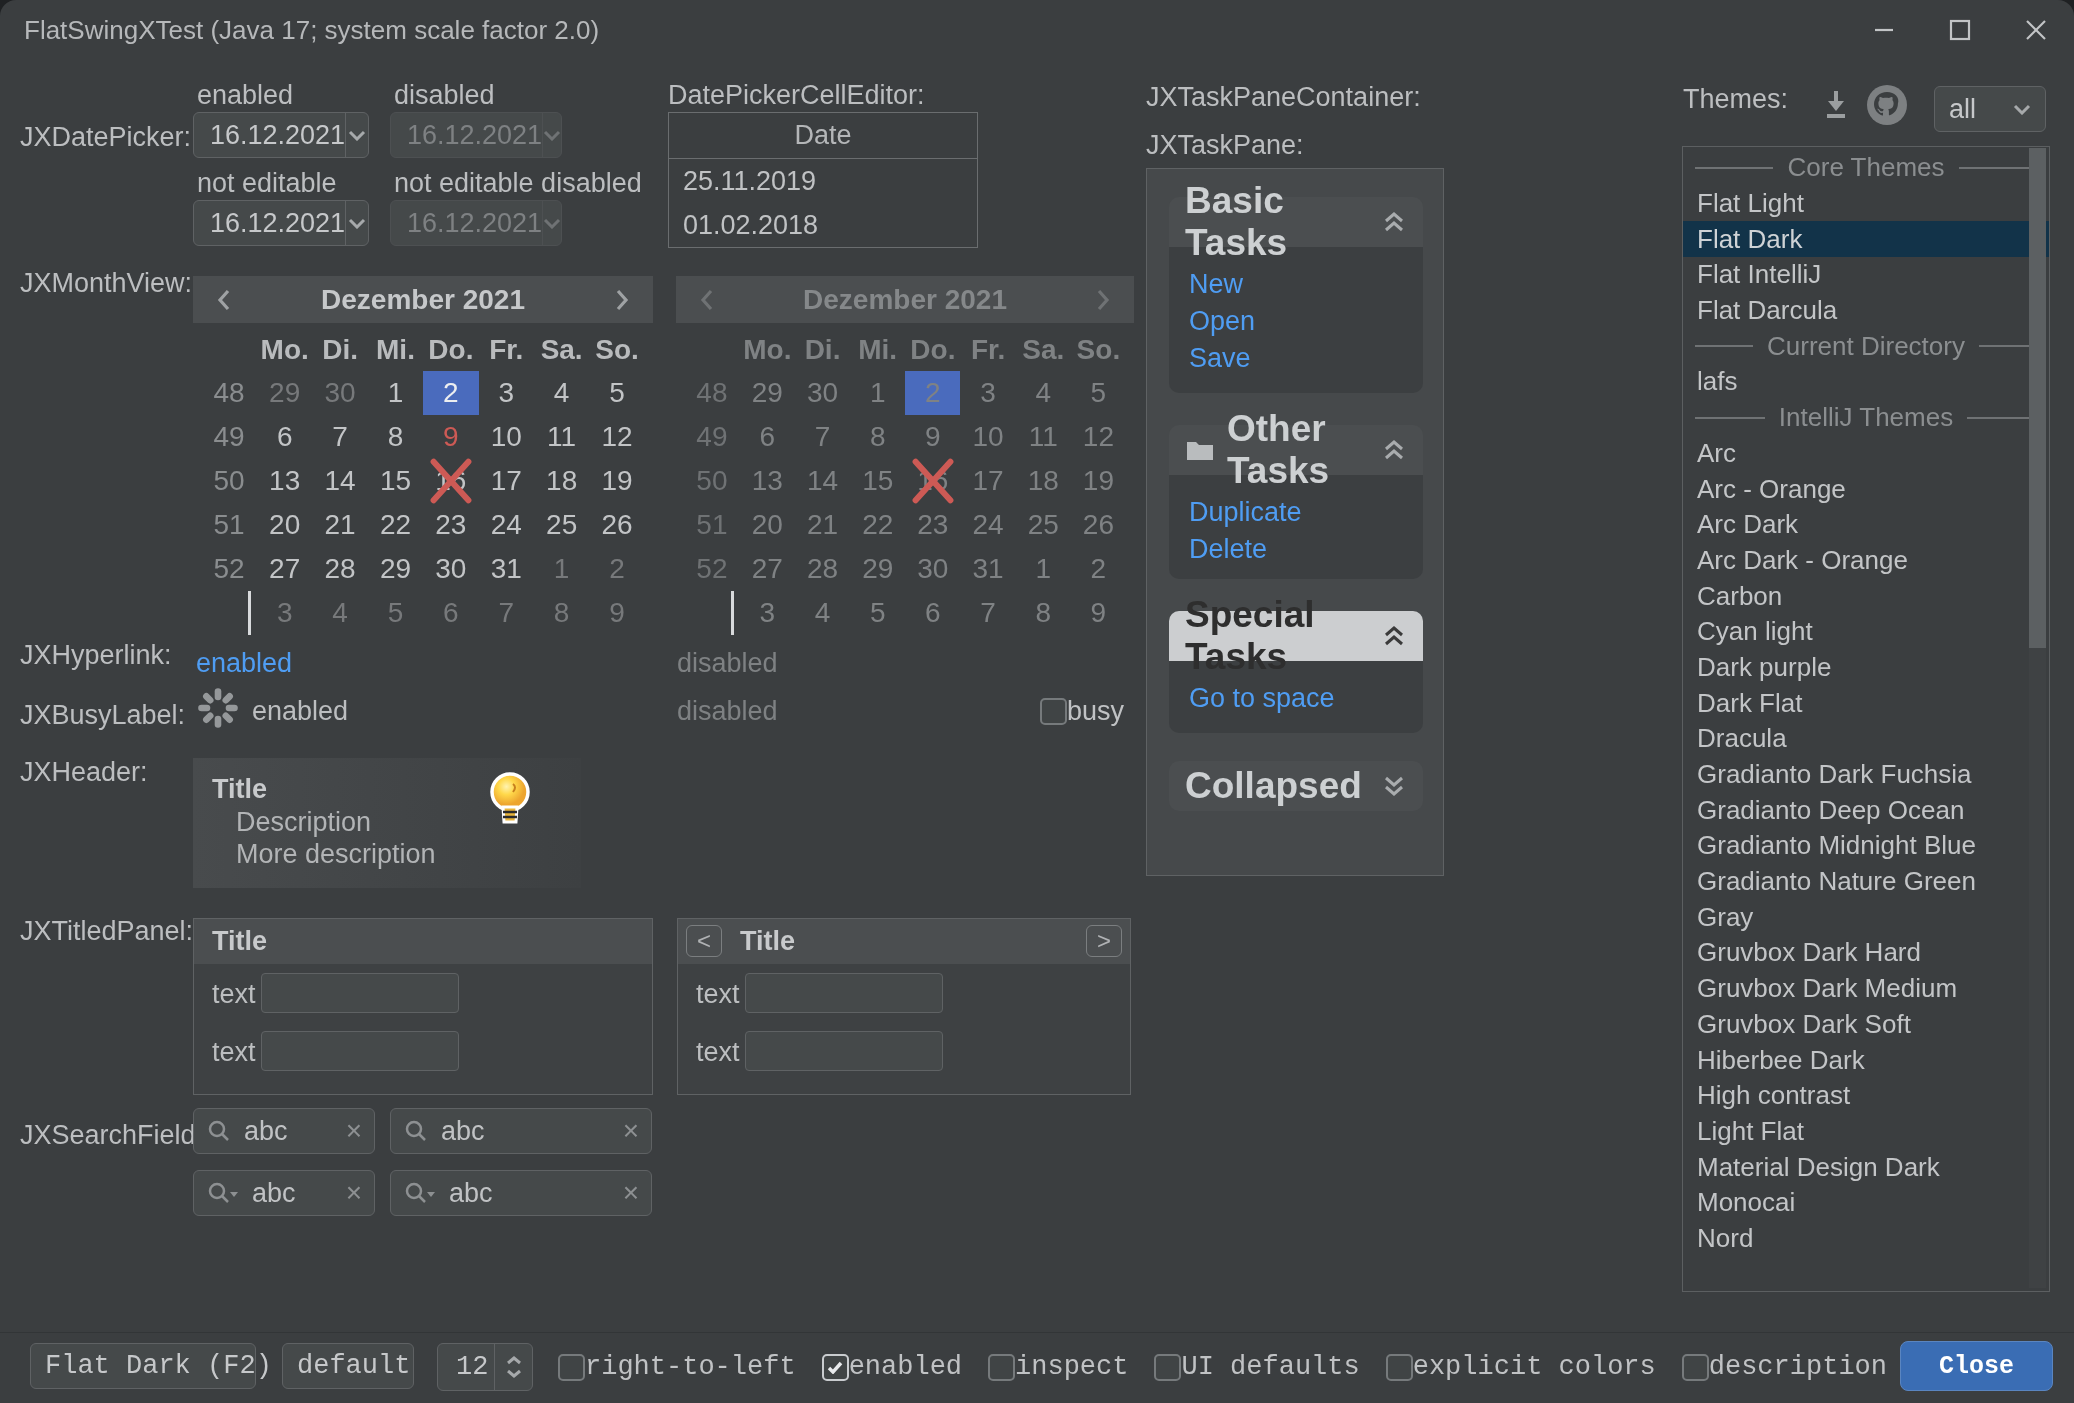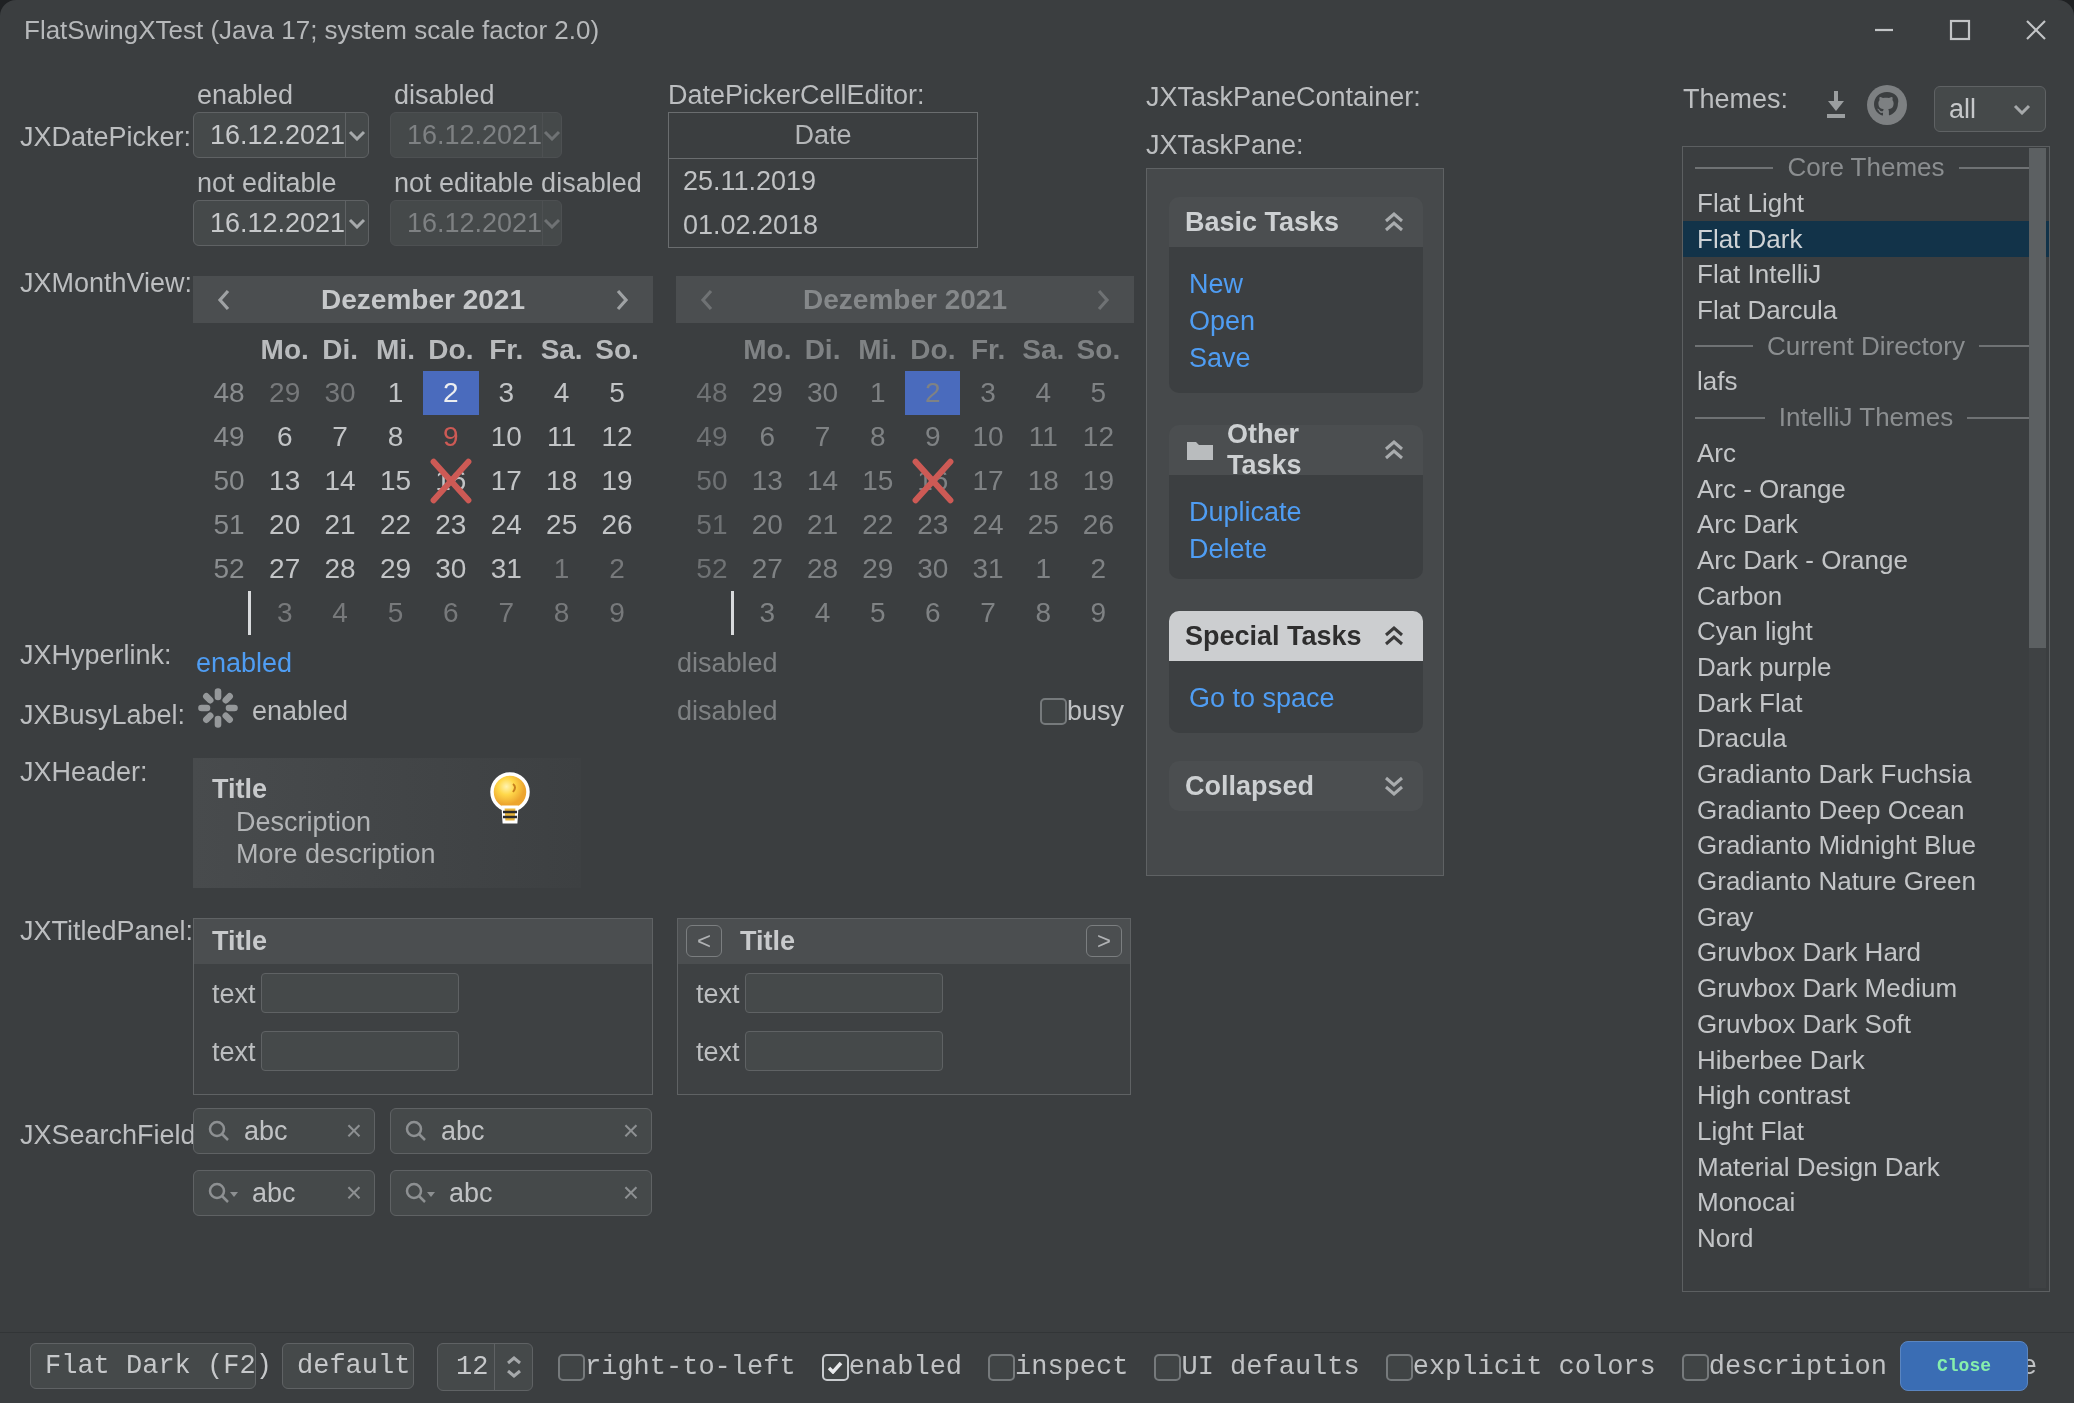--- a/index.html
+++ b/index.html
@@ -79,21 +79,21 @@
   .search{position:absolute; height:46px; background:var(--comp); border:1px solid var(--border); border-radius:6px;
           display:flex; align-items:center; padding:0 12px;}
   .search .s-val{flex:1; font-size:27px; color:#c0c2c4; margin-left:12px;}
   .search .s-x{font-size:28px; color:#8d9092;}
   .search svg{flex:none;}
   
   .tp-container{position:absolute; border:1px solid var(--border); background:#46494b;}
   .tp-pane{position:absolute; left:22px; width:254px;}
   .tp-title{height:50px; background:var(--band); border-radius:10px 10px 0 0; display:flex; align-items:center;
             padding:0 16px; gap:12px;}
-  .tp-title .tp-text{flex:1; font-size:27px; font-weight:bold; color:#cdd0d2;}
+  .tp-title .tp-text{flex:1; font-size:37px; font-weight:bold; color:#cdd0d2;}
   .tp-pane.collapsed .tp-title{border-radius:10px;}
   .tp-title.special{background:#ccced0;}
   .tp-title.special .tp-text{color:#2e2e2e;}
   .tp-content{background:#3c3f41; border-radius:0 0 10px 10px; padding:22px 20px 0 20px;}
   .tp-link{display:block; font-size:27px; color:var(--link); height:37px;}
   
   .icon-btn{position:absolute; display:flex; align-items:center; justify-content:center;}
   .combo{position:absolute; height:46px; background:var(--comp); border:1px solid var(--border); border-radius:6px;
          display:flex; align-items:center; padding:0 14px;}
   .combo .c-val{flex:1; font-size:27px; color:#c6c8ca; white-space:nowrap;}
@@ -114,22 +114,22 @@
   .spin .sp-btns{width:38px; height:100%; border-left:1px solid var(--border); display:flex; flex-direction:column;
                  align-items:center; justify-content:center; gap:4px;}
   .spin svg{stroke:#a6a9ab; stroke-width:3; fill:none;}
   .checks{position:absolute; left:558px; top:10px; height:48px; display:flex; align-items:center; gap:26px;}
   .check-item{display:flex; align-items:center; white-space:nowrap;}
   .cb{width:27px; height:27px; border:2px solid #767a7c; border-radius:5px; background:#404445;
       display:flex; align-items:center; justify-content:center;}
   .cb.checked,.cb.ind{border-color:#c9cccf;}
   .cb svg{stroke:#e8eaec; stroke-width:3.4; fill:none;}
   .cb-label{font-size:27px; color:#c0c2c4;}
-  .btn-close{position:absolute; left:1900px; top:8px; width:128px; height:50px; background:#3a6db4;
-             border:1px solid #5a85c0; border-radius:8px; color:#86efac; font-size:18px; font-weight:bold;
+  .btn-close{position:absolute; left:1900px; top:8px; width:153px; height:50px; background:#3a6db4;
+             border:1px solid #5a85c0; border-radius:8px; color:#ffffff; font-size:25px; font-weight:bold;
              display:flex; align-items:center; justify-content:center;}
 </style>
 </head>
 <body>
 
 <div class="app">
 
   <div class="titlebar">
     <span class="title">FlatSwingXTest (Java 17;  system scale factor 2.0)</span>
     <div class="winbtn" style="right:152px">

